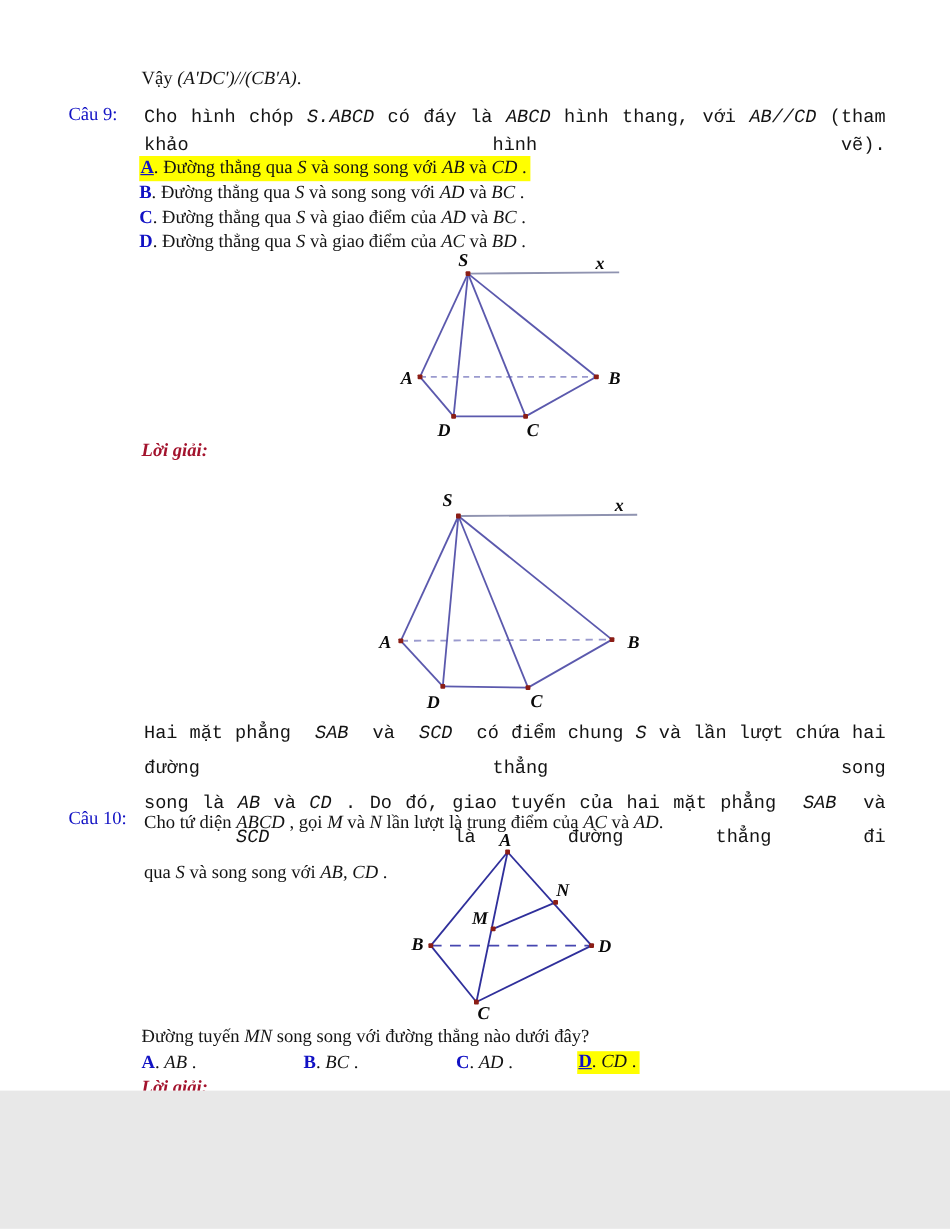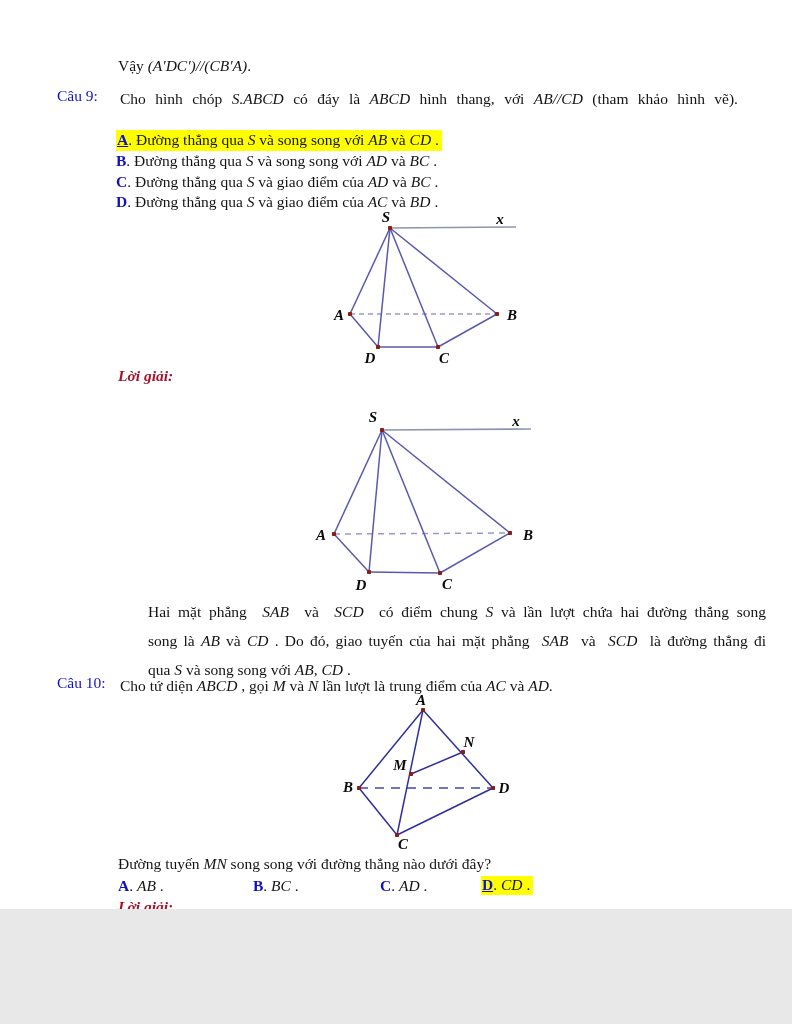--- a/index.html
+++ b/index.html
@@ -5,27 +5,27 @@
   html,body { margin:0; padding:0; background:#e8e8e8; }
   .page {
     position:relative; width:792px; height:909px; margin:0 auto;
     background:#ffffff; overflow:hidden;
     font-family:"Liberation Serif", serif; font-size:15.5px; color:#141414;
   }
   .abs { position:absolute; }
   .m { font-style:italic; }
   .qlabel { font-weight:normal; color:#1212c4; white-space:nowrap;text-align:center; }
   .stem { width:618px; line-height:23px; }
-  .jline { text-align:justify; text-align-last:justify; }
+  .jline { text-align:justify; text-align-last:justify;font-family:Liberation Mono, monospace; }
   .opt { line-height:20.4px; white-space:nowrap; }
   .opt .letter { font-weight:bold; color:#1212c4; }
   .opt .letter.u { text-decoration:underline; }
   .hl { background:#ffff00; display:inline-block; padding:0 3px 1px 1px; }
   .solhead { font-weight:bold; font-style:italic; color:#a3132d; }
-  .para { width:618px;margin-left:28px; }
+  .para { width:618px; }
   .para .pline { line-height:29px; }
   .ansrow .letter { font-weight:bold; color:#1212c4; }
   .ansrow .letter.u { text-decoration:underline; }
   svg { display:block; }
   .figlabel { font-family:"Liberation Serif", serif; font-weight:bold; font-style:italic;
               font-size:15px; fill:#0a0a0a; }
 </style>
 </head>
 <body>
 

